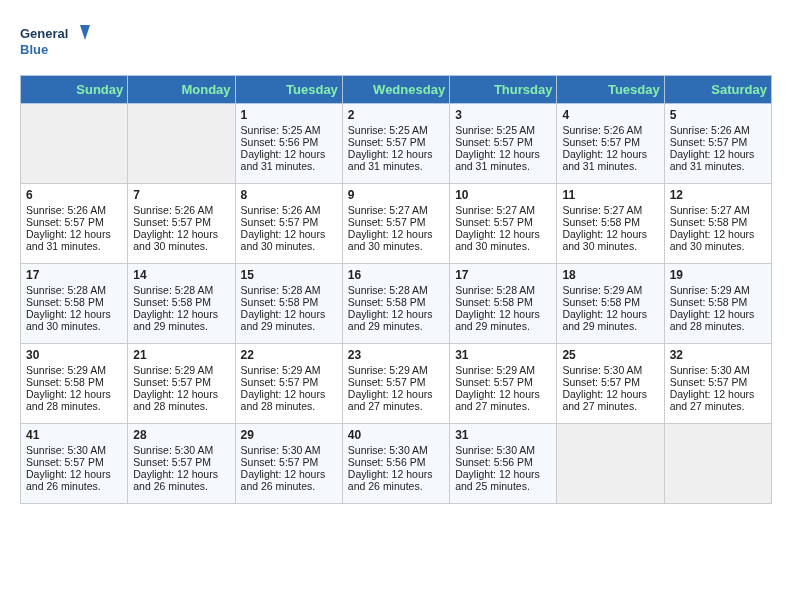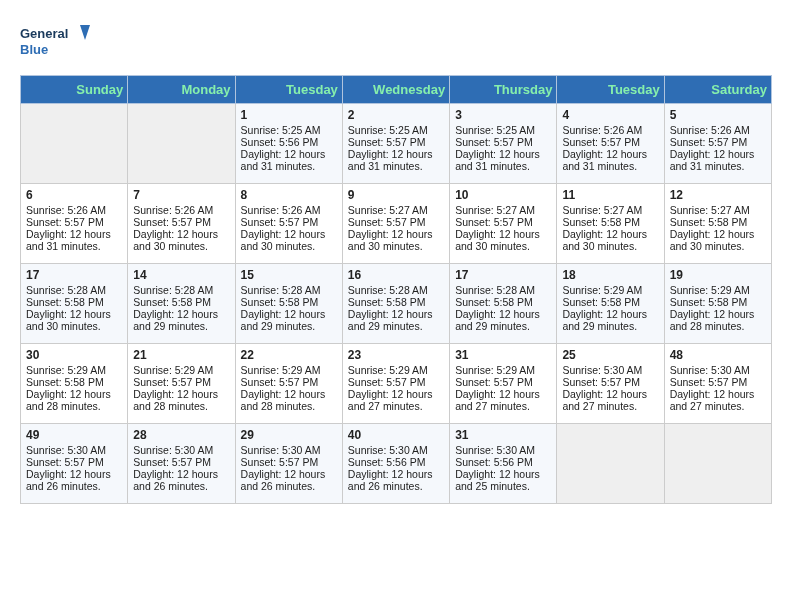--- a/index.html
+++ b/index.html
@@ -127,24 +127,24 @@
         <td><span class="day-num">18</span><span>Sunrise: 5:29 AM</span><br><span>Sunset: 5:58 PM</span><br><span>Daylight: 12 hours and 29 minutes.</span></td>
         <td><span class="day-num">19</span><span>Sunrise: 5:29 AM</span><br><span>Sunset: 5:58 PM</span><br><span>Daylight: 12 hours and 28 minutes.</span></td>
       </tr>
       <tr>
         <td><span class="day-num">30</span><span>Sunrise: 5:29 AM</span><br><span>Sunset: 5:58 PM</span><br><span>Daylight: 12 hours and 28 minutes.</span></td>
         <td><span class="day-num">21</span><span>Sunrise: 5:29 AM</span><br><span>Sunset: 5:57 PM</span><br><span>Daylight: 12 hours and 28 minutes.</span></td>
         <td><span class="day-num">22</span><span>Sunrise: 5:29 AM</span><br><span>Sunset: 5:57 PM</span><br><span>Daylight: 12 hours and 28 minutes.</span></td>
         <td><span class="day-num">23</span><span>Sunrise: 5:29 AM</span><br><span>Sunset: 5:57 PM</span><br><span>Daylight: 12 hours and 27 minutes.</span></td>
         <td><span class="day-num">31</span><span>Sunrise: 5:29 AM</span><br><span>Sunset: 5:57 PM</span><br><span>Daylight: 12 hours and 27 minutes.</span></td>
         <td><span class="day-num">25</span><span>Sunrise: 5:30 AM</span><br><span>Sunset: 5:57 PM</span><br><span>Daylight: 12 hours and 27 minutes.</span></td>
-        <td><span class="day-num">48</span><span>Sunrise: 5:30 AM</span><br><span>Sunset: 5:57 PM</span><br><span>Daylight: 12 hours and 27 minutes.</span></td>
+        <td><span class="day-num">32</span><span>Sunrise: 5:30 AM</span><br><span>Sunset: 5:57 PM</span><br><span>Daylight: 12 hours and 27 minutes.</span></td>
       </tr>
       <tr>
-        <td><span class="day-num">49</span><span>Sunrise: 5:30 AM</span><br><span>Sunset: 5:57 PM</span><br><span>Daylight: 12 hours and 26 minutes.</span></td>
+        <td><span class="day-num">41</span><span>Sunrise: 5:30 AM</span><br><span>Sunset: 5:57 PM</span><br><span>Daylight: 12 hours and 26 minutes.</span></td>
         <td><span class="day-num">28</span><span>Sunrise: 5:30 AM</span><br><span>Sunset: 5:57 PM</span><br><span>Daylight: 12 hours and 26 minutes.</span></td>
         <td><span class="day-num">29</span><span>Sunrise: 5:30 AM</span><br><span>Sunset: 5:57 PM</span><br><span>Daylight: 12 hours and 26 minutes.</span></td>
         <td><span class="day-num">40</span><span>Sunrise: 5:30 AM</span><br><span>Sunset: 5:56 PM</span><br><span>Daylight: 12 hours and 26 minutes.</span></td>
         <td><span class="day-num">31</span><span>Sunrise: 5:30 AM</span><br><span>Sunset: 5:56 PM</span><br><span>Daylight: 12 hours and 25 minutes.</span></td>
         <td class="empty-cell"></td>
         <td class="empty-cell"></td>
       </tr>
     </tbody>
 </table>
 

